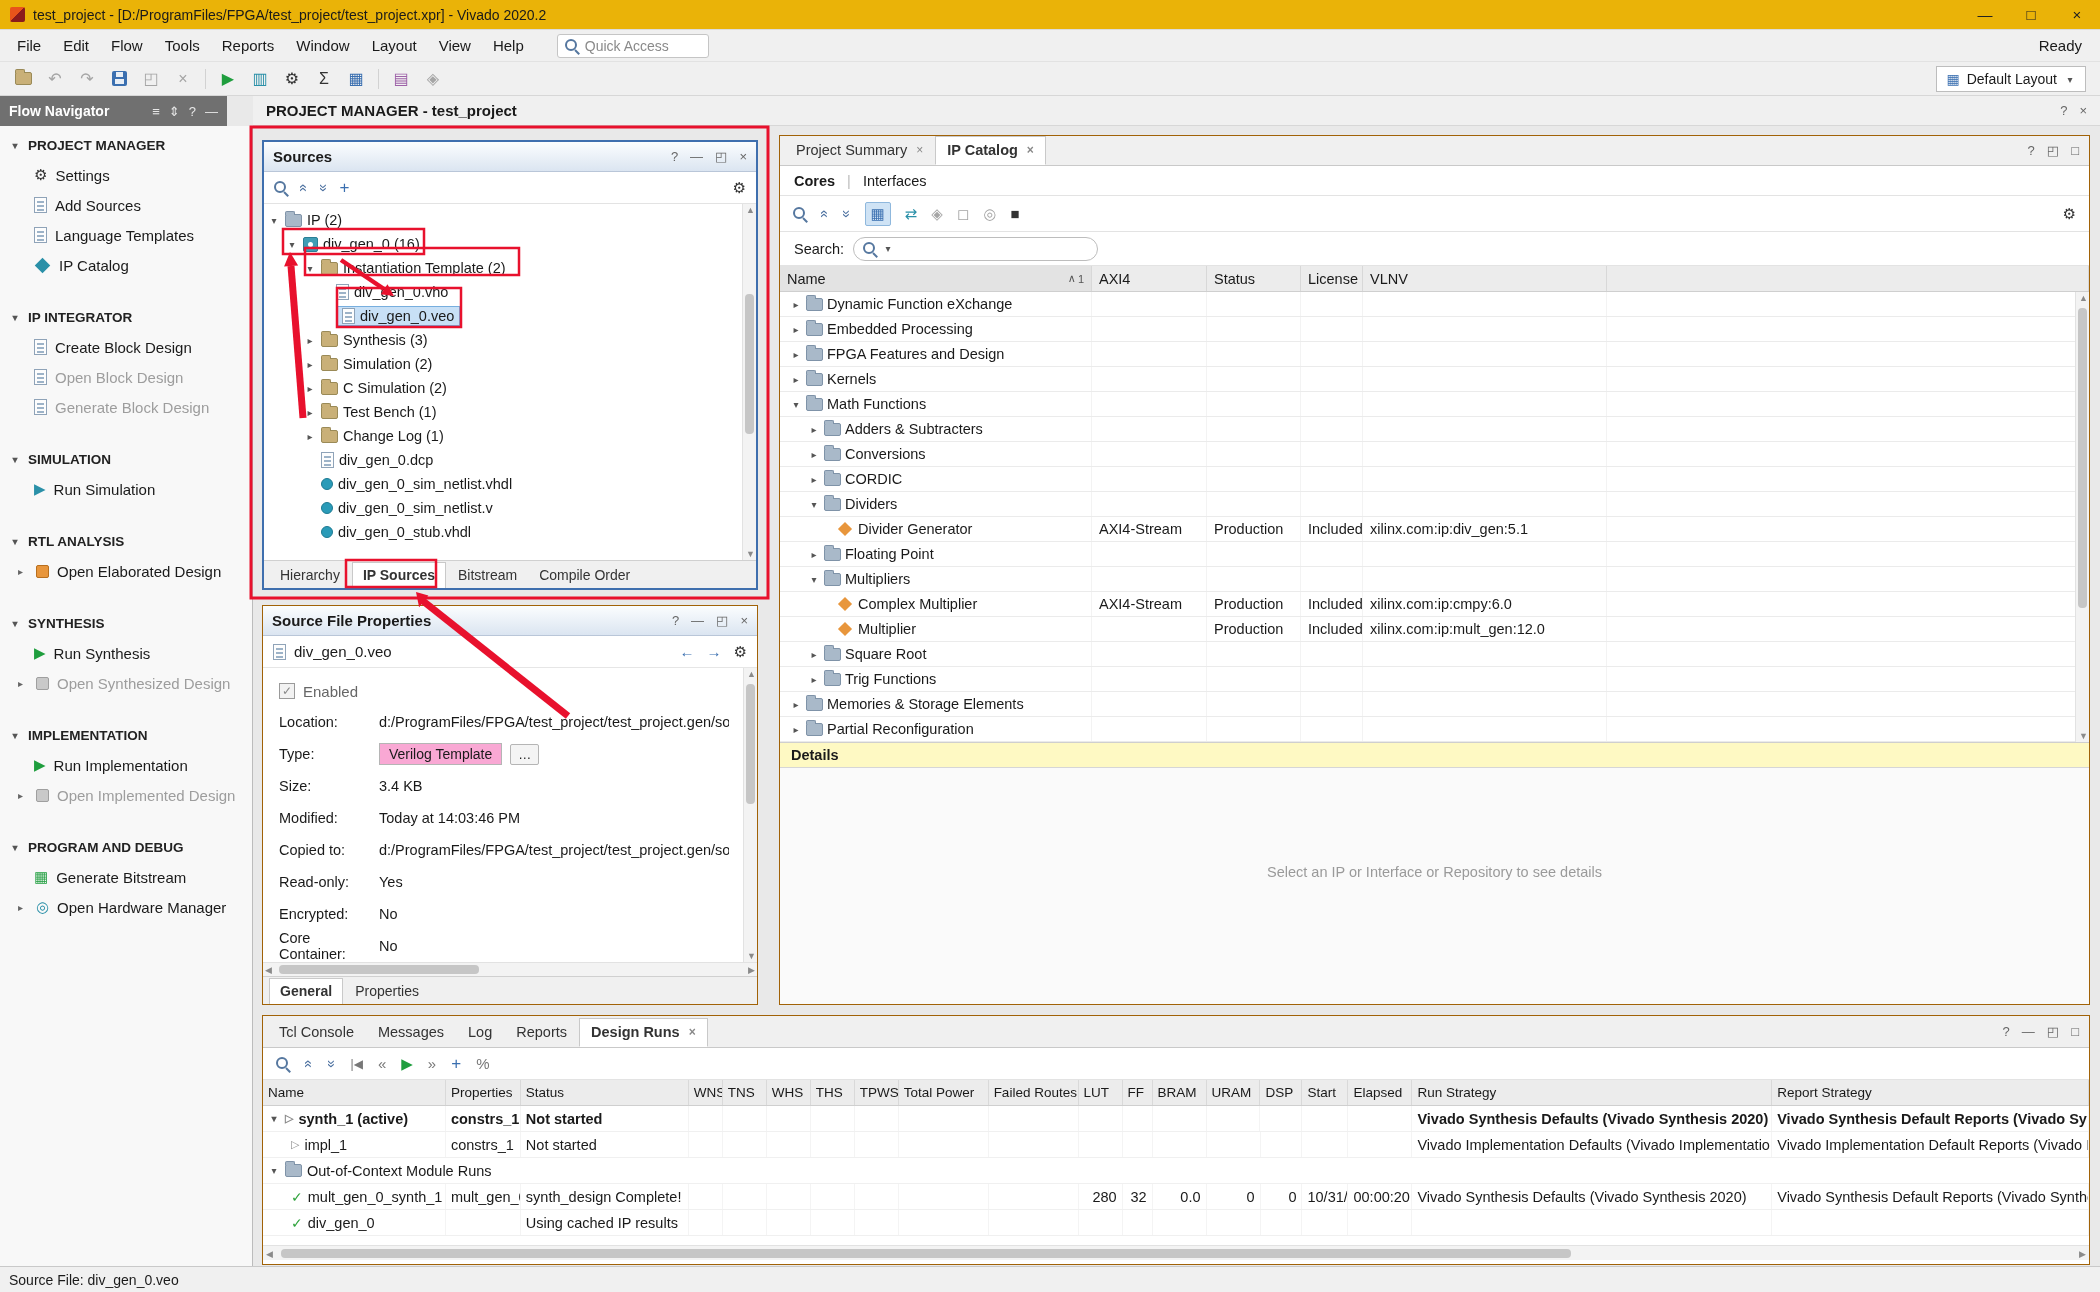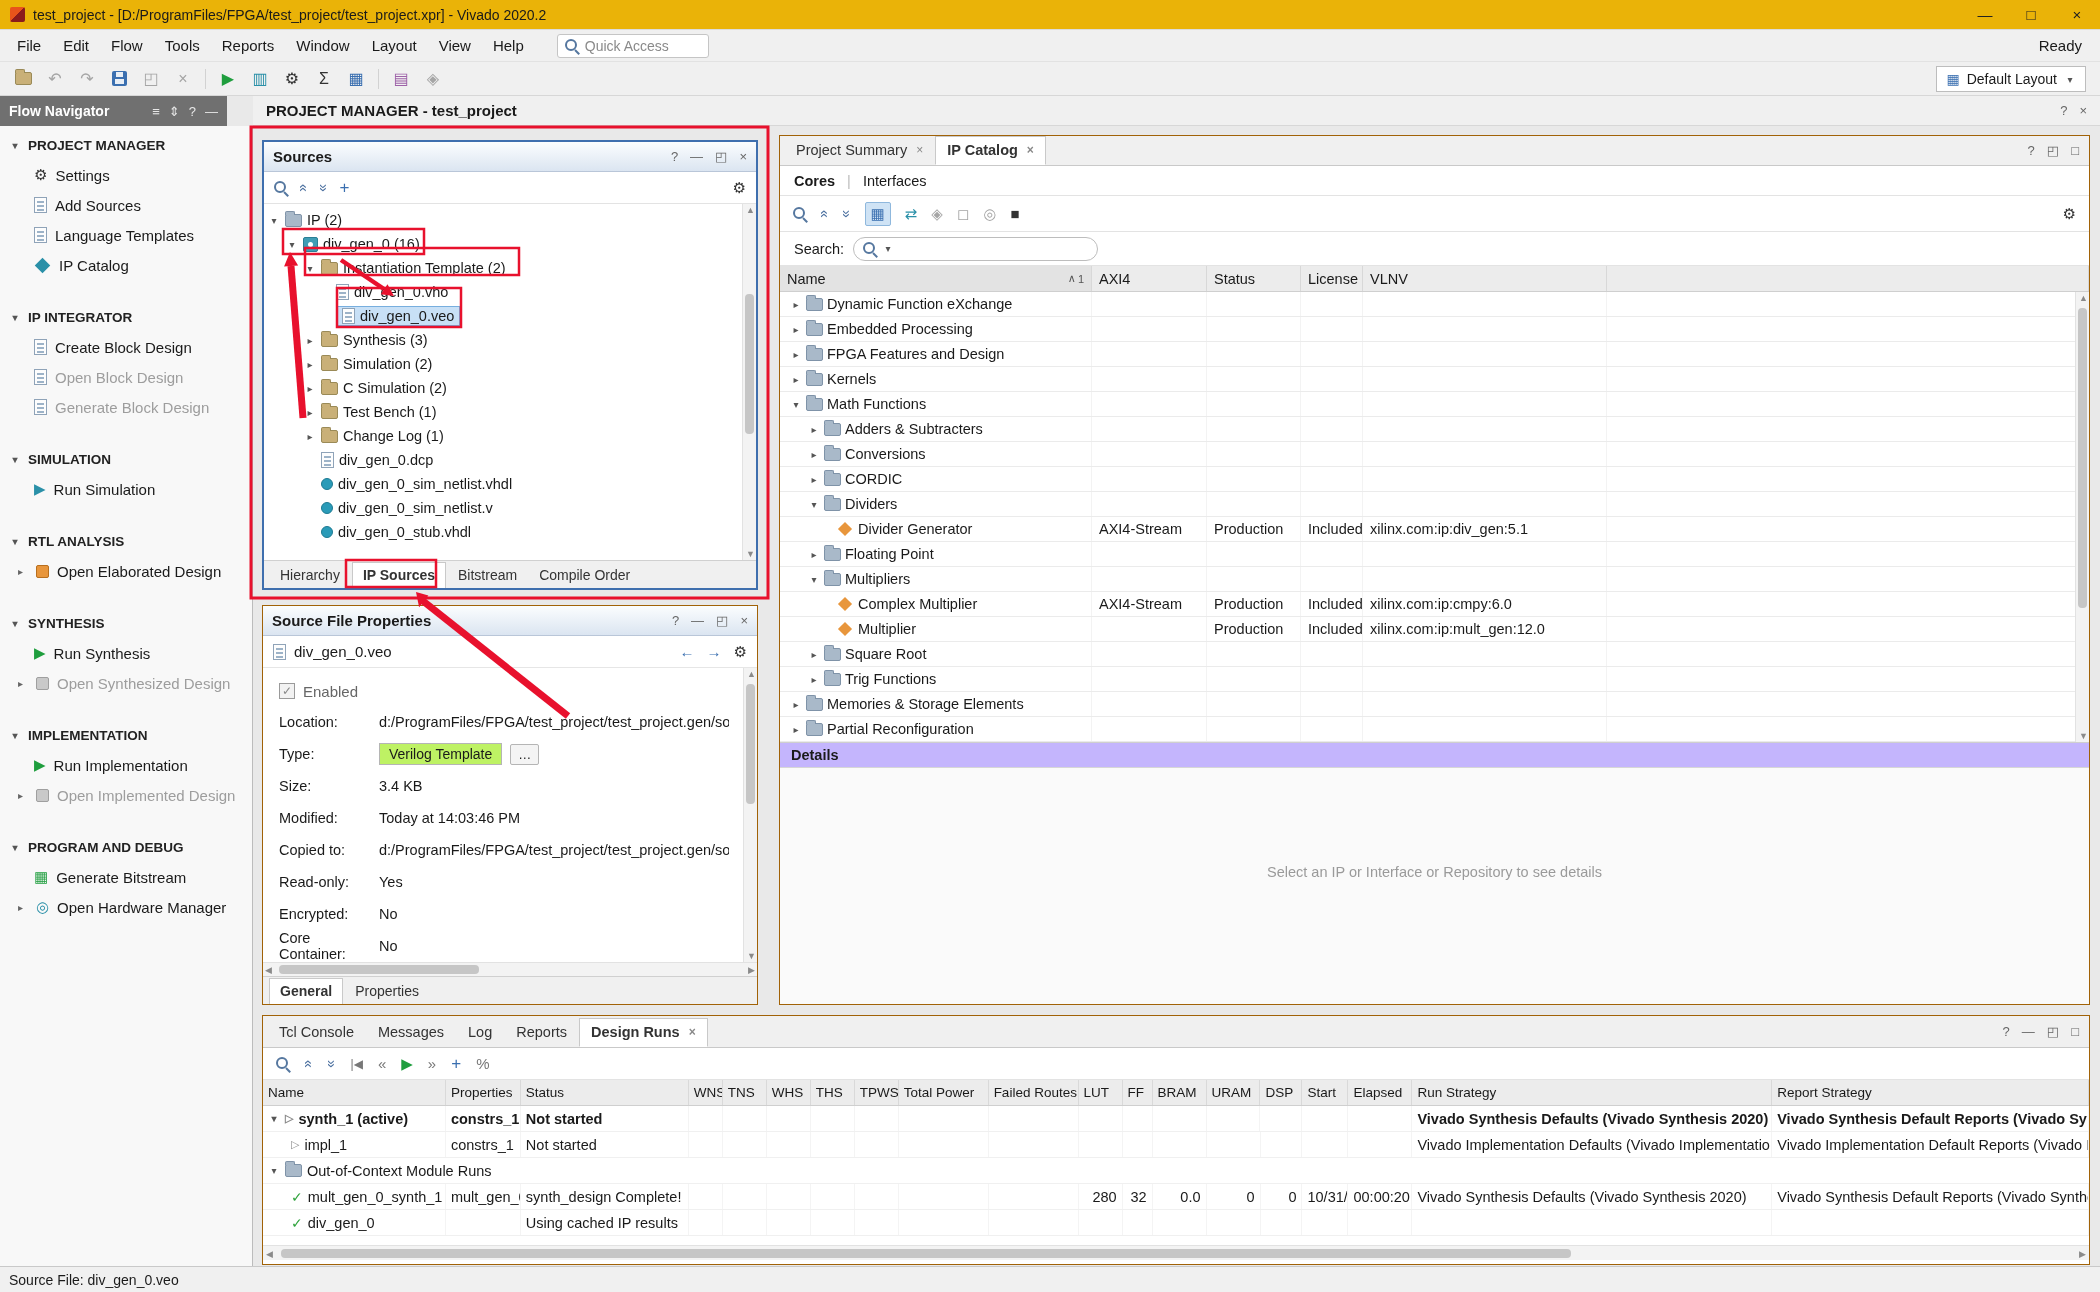--- a/index.html
+++ b/index.html
@@ -101,21 +101,21 @@
   .scroll-arrow { color:#8a8a8a; font-size:9px; position:absolute; }
 
   
   .props-panel { left:262px; top:605px; width:496px; height:400px; }
   .file-row { height:32px; flex:0 0 auto; display:flex; align-items:center; gap:8px; padding:0 10px; border-bottom:1px solid #e6e6e6; }
   .file-row .pright { margin-left:auto; display:flex; gap:12px; }
   .prop-body { flex:1; position:relative; padding:8px 16px 0 16px; overflow:hidden; }
   .prop-row { display:flex; align-items:center; height:32px; }
   .prop-label { width:100px; flex:0 0 auto; font-size:14.5px; }
   .prop-value { font-size:14.5px; white-space:nowrap; overflow:hidden; max-width:350px; }
-  .type-box { border:1px solid #b5b5b5; background:#bef264; padding:2px 9px; font-size:14px; }
+  .type-box { border:1px solid #b5b5b5; background:#f9a8d4; padding:2px 9px; font-size:14px; }
   .more-btn { border:1px solid #b5b5b5; background:#f4f4f4; border-radius:2px; padding:2px 7px; font-size:13px; margin-left:8px; }
   .enabled-row { color:#666; gap:8px; display:flex; align-items:center; height:30px; }
 
   
   .cat-panel { left:779px; top:135px; width:1311px; height:870px; }
   .tabstrip { height:30px; flex:0 0 auto; background:#f0f0f0; border-bottom:1px solid #c9c9c9; display:flex; align-items:flex-end; padding-left:4px; }
   .dtab { display:flex; align-items:center; gap:9px; padding:5px 11px 6px; font-size:14.5px; color:#333; border:1px solid transparent; }
   .dtab.active { background:#fff; border:1px solid #c9c9c9; border-bottom-color:#fff; font-weight:bold; }
   .tclose { color:#888; font-size:12px; }
   .tabstrip .picons { align-self:center; margin-right:10px; }
@@ -129,21 +129,21 @@
                   display:flex; align-items:center; gap:5px; padding:0 9px; color:#9a9a9a; }
   .cat-header { height:26px; flex:0 0 auto; display:flex; background:#ececec; border-bottom:1px solid #cfcfcf; font-size:14.5px; }
   .cat-header .hcell { display:flex; align-items:center; padding:0 7px; border-right:1px solid #d8d8d8; overflow:hidden; white-space:nowrap; }
   .hname { background:#e3e3e3; }
   .sortbadge { margin-left:auto; display:flex; align-items:center; gap:2px; color:#555; font-size:11px; }
   .cat-rows { height:450px; flex:0 0 auto; position:relative; overflow:hidden; }
   .crow { height:25px; display:flex; align-items:center; border-bottom:1px solid #ebebeb; font-size:14.5px; }
   .cc { padding:0 7px; overflow:hidden; white-space:nowrap; border-right:1px solid #f3f3f3; height:100%; display:flex; align-items:center; }
   .cc-name { width:312px; gap:4px; } .cc-axi { width:115px; } .cc-status { width:94px; }
   .cc-lic { width:62px; } .cc-vlnv { width:244px; } .cc-fill { flex:1; border-right:none; }
-  .details-head { height:26px; flex:0 0 auto; background:#c4b5fd; border-top:1px solid #cfcfcf; border-bottom:1px solid #d6d6d6;
+  .details-head { height:26px; flex:0 0 auto; background:#fef9c3; border-top:1px solid #cfcfcf; border-bottom:1px solid #d6d6d6;
                   display:flex; align-items:center; padding:8px 11px; font-weight:bold; font-size:14.5px; }
   .details-body { flex:1; background:#fafafa; position:relative; }
   .details-placeholder { position:absolute; left:50%; top:44%; transform:translate(-50%,-50%); color:#9a9a9a; font-size:14.5px; white-space:nowrap; }
 
   
   .console-panel { left:262px; top:1015px; width:1828px; height:250px; }
   .contools { height:32px; flex:0 0 auto; display:flex; align-items:center; gap:15px; padding:0 13px; border-bottom:1px solid #e3e3e3; color:#777; }
   .runs-header { height:26px; flex:0 0 auto; display:flex; background:#ececec; border-bottom:1px solid #cfcfcf; font-size:13.5px; }
   .hc { padding:0 5px; border-right:1px solid #d9d9d9; display:flex; align-items:center; overflow:hidden; white-space:nowrap; }
   .rrow { height:26px; display:flex; align-items:center; border-bottom:1px solid #f0f0f0; font-size:14.5px; }

